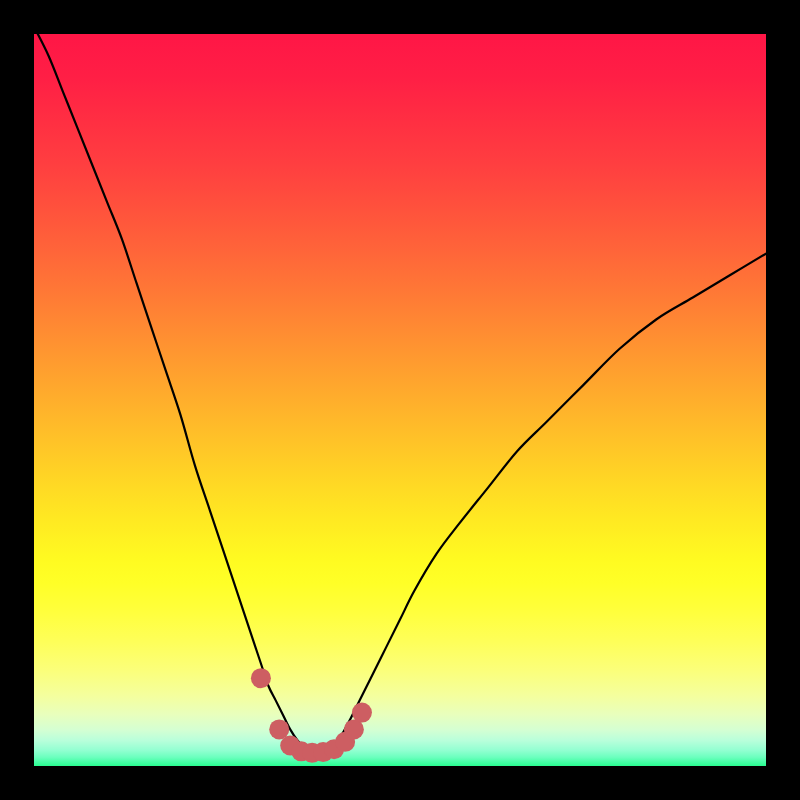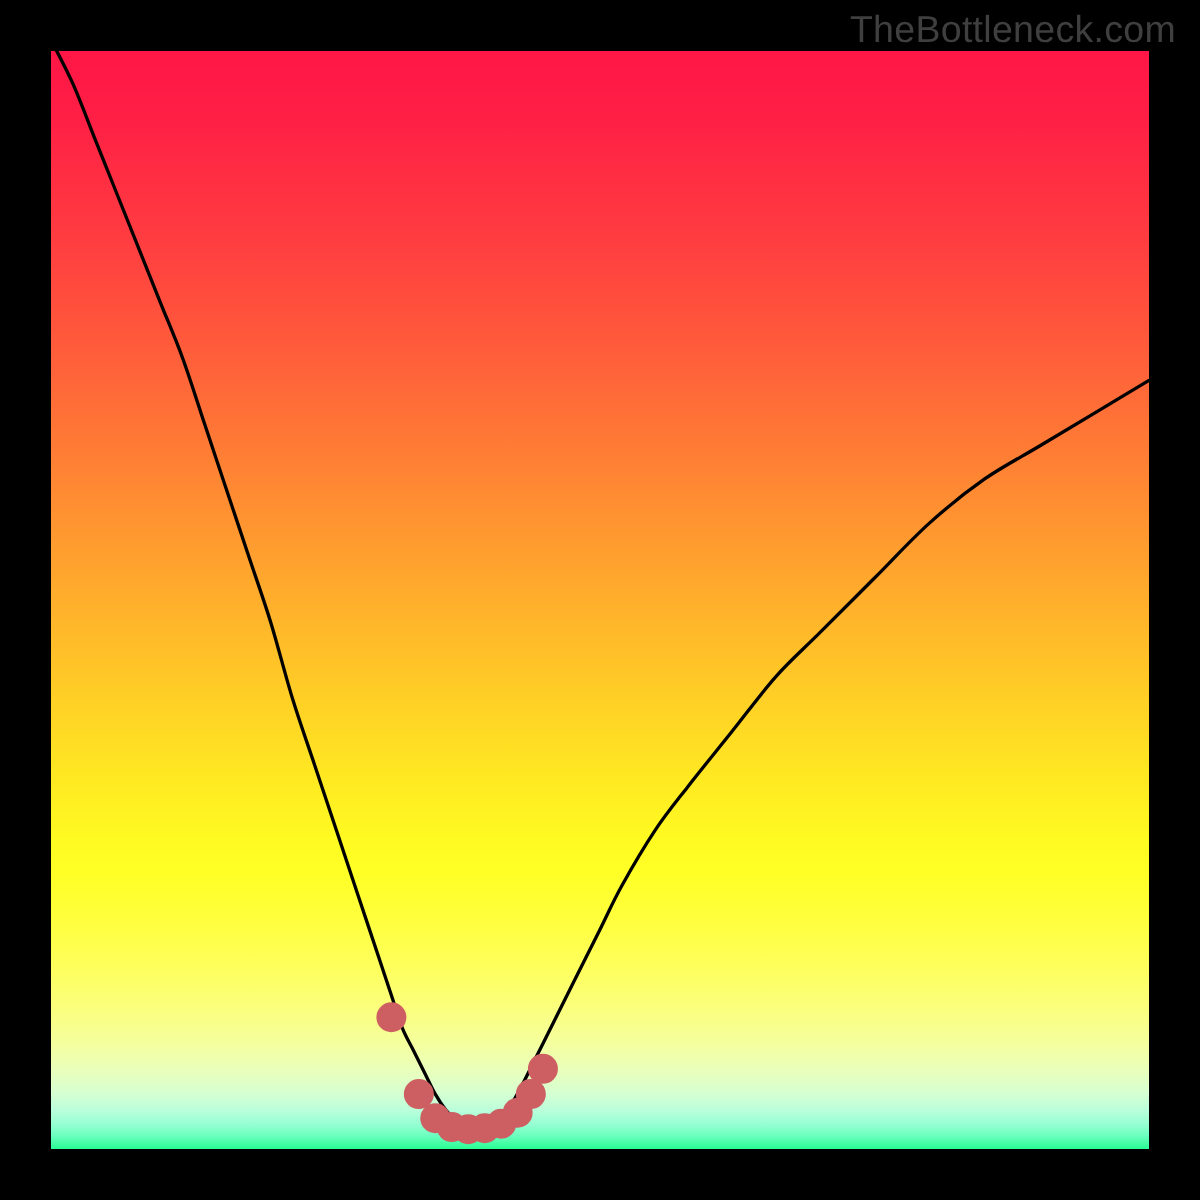--- a/index.html
+++ b/index.html
@@ -97,14 +97,13 @@
           <circle cx="267.18" cy="717.36" r="10" fill="#cd5e62"></circle>
           <circle cx="278.16" cy="718.82" r="10" fill="#cd5e62"></circle>
           <circle cx="289.14" cy="718.09" r="10" fill="#cd5e62"></circle>
           <circle cx="300.12" cy="715.16" r="10" fill="#cd5e62"></circle>
           <circle cx="311.10" cy="707.84" r="10" fill="#cd5e62"></circle>
           <circle cx="319.88" cy="695.40" r="10" fill="#cd5e62"></circle>
           <circle cx="327.94" cy="678.56" r="10" fill="#cd5e62"></circle>
         </g>
     </svg>
   </div>
-  <div class="watermark">TheBottleneck.com</div>
 </div>
 
 </body></html>

